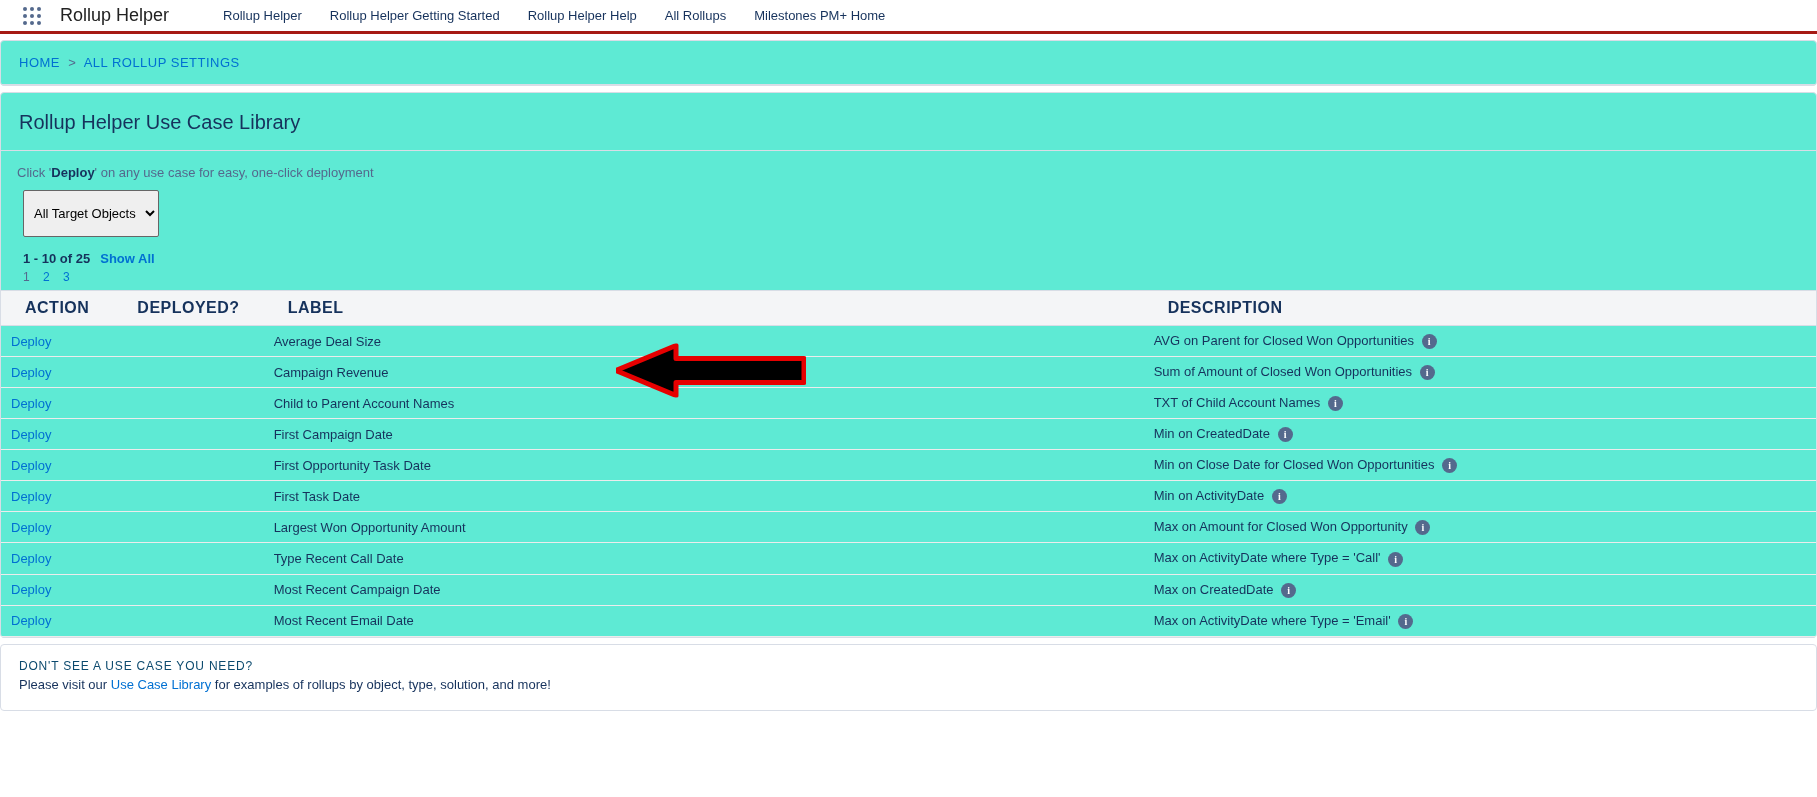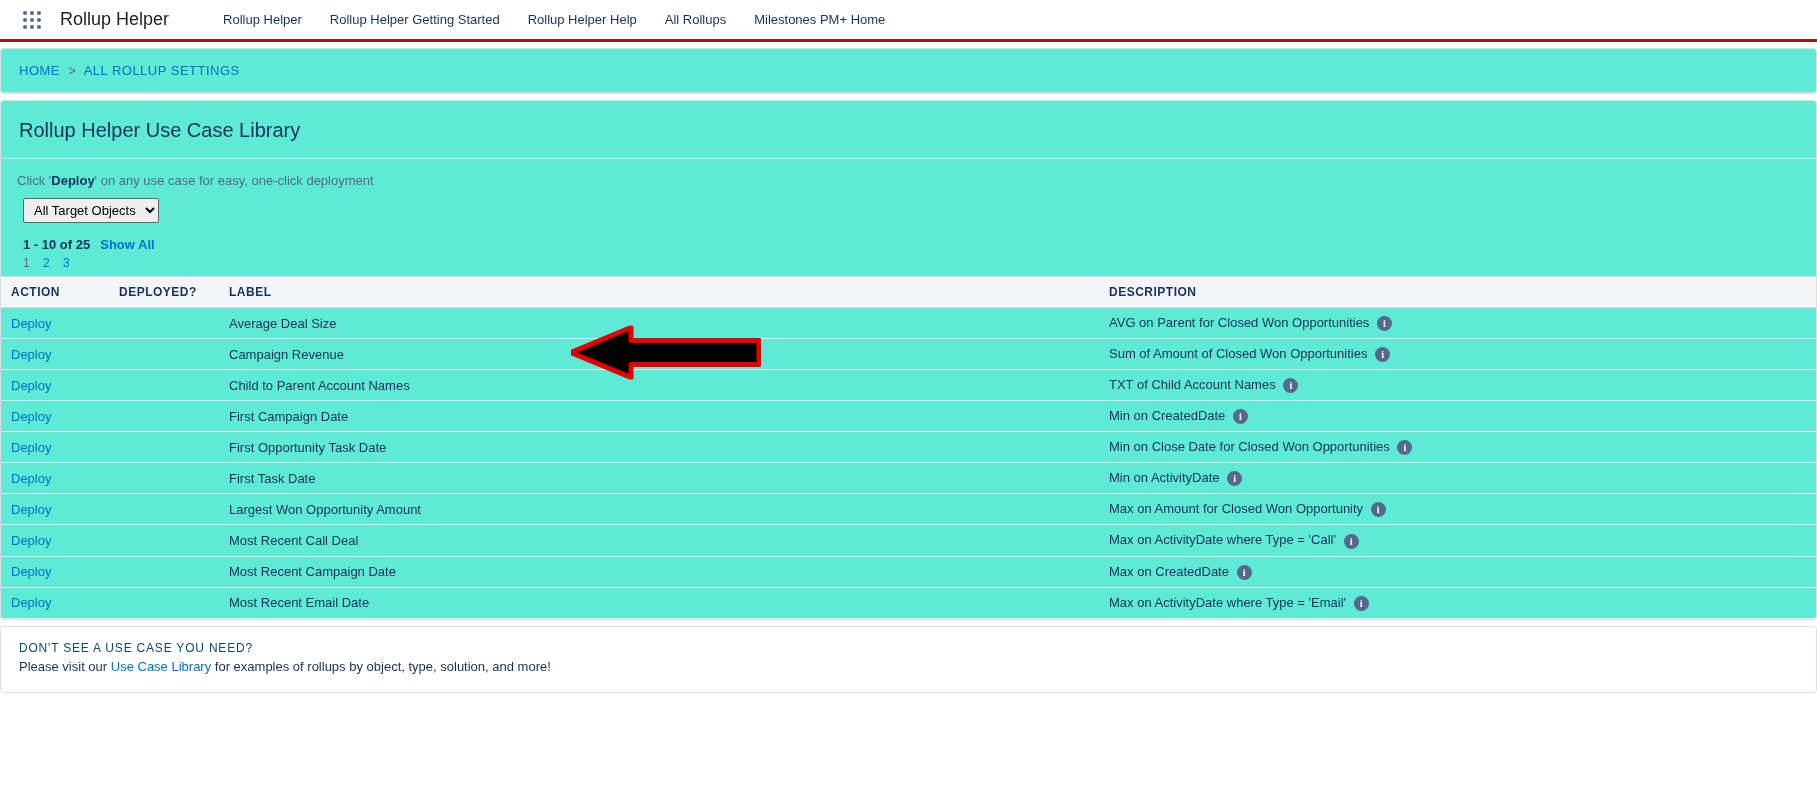--- a/index.html
+++ b/index.html
@@ -6,21 +6,21 @@
   body {
     font-family: "Salesforce Sans", Arial, sans-serif;
     font-size: 13px;
     color: #16325c;
     background: #ffffff;
     width: 1817px;
   }
   .top-nav {
     display: flex;
     align-items: center;
-    height: 42px;
+    height: 34px;
     padding: 0 8px;
     border-bottom: 3px solid #a61a14;
     background: #fff;
     text-align: center;
   }
   .app-launcher {
     width: 36px;
     height: 36px;
     display: flex;
     align-items: center;
@@ -77,49 +77,49 @@
   .instructions {
     padding: 14px 18px 10px 16px;
     font-size: 13px;
     color: #54698d;
   }
   .instructions strong { color: #16325c; }
 
   .filter-row { padding: 0 18px 14px 22px; }
   .filter-select {
     font-size: 13px;
-    padding: 3px 6px;
+    padding: 14px 6px;
     border: 1px solid #666;
     border-radius: 2px;
   }
 
   .pager-row {
     padding: 0 30px 0 22px;
     display: flex;
     align-items: baseline;
     gap: 10px;
   }
   .pager-range { font-size: 13px; color: #16325c; }
   .pager-range b { font-weight: 700; }
   .show-all { color: #0070d2; font-weight: 700; cursor: pointer; font-size: 13px; }
   .page-nums { padding: 4px 18px 6px 22px; font-size: 12px; color: #54698d; }
   .page-nums span { margin-right: 10px; cursor: pointer; color: #0070d2; }
   .page-nums span:first-child { color: #54698d; cursor: default; }
 
   .tbl { width: 100%; border-collapse: collapse; }
   .tbl thead th {
     text-align: left;
-    font-size: 12px;
+    font-size: 16px;
     font-weight: 700;
     letter-spacing: 0.5px;
     color: #16325c;
     background: #f4f5f7;
     border-top: 1px solid #d8dde6;
     border-bottom: 1px solid #d8dde6;
-    padding: 8px 10px;
+    padding: 8px 24px;
   }
   .tbl tbody td {
     padding: 7px 10px;
     border-bottom: 1px solid #ececec;
     font-size: 13px;
     color: #16325c;
     vertical-align: middle;
     position: relative;
   }
   .col-action { width: 108px; }
@@ -275,21 +275,21 @@
         </tr>
         <tr>
           <td class="col-action"><span class="deploy-link">Deploy</span></td>
           <td class="col-deployed"></td>
           <td class="col-label">Largest Won Opportunity Amount</td>
           <td><span>Max on Amount for Closed Won Opportunity </span><span class="info-icon">i</span></td>
         </tr>
         <tr>
           <td class="col-action"><span class="deploy-link">Deploy</span></td>
           <td class="col-deployed"></td>
-          <td class="col-label">Most Recent Call Deal</td>
+          <td class="col-label">Type Recent Call Date</td>
           <td><span>Max on ActivityDate where Type = 'Call' </span><span class="info-icon">i</span></td>
         </tr>
         <tr>
           <td class="col-action"><span class="deploy-link">Deploy</span></td>
           <td class="col-deployed"></td>
           <td class="col-label">Most Recent Campaign Date</td>
           <td><span>Max on CreatedDate </span><span class="info-icon">i</span></td>
         </tr>
         <tr>
           <td class="col-action"><span class="deploy-link">Deploy</span></td>

